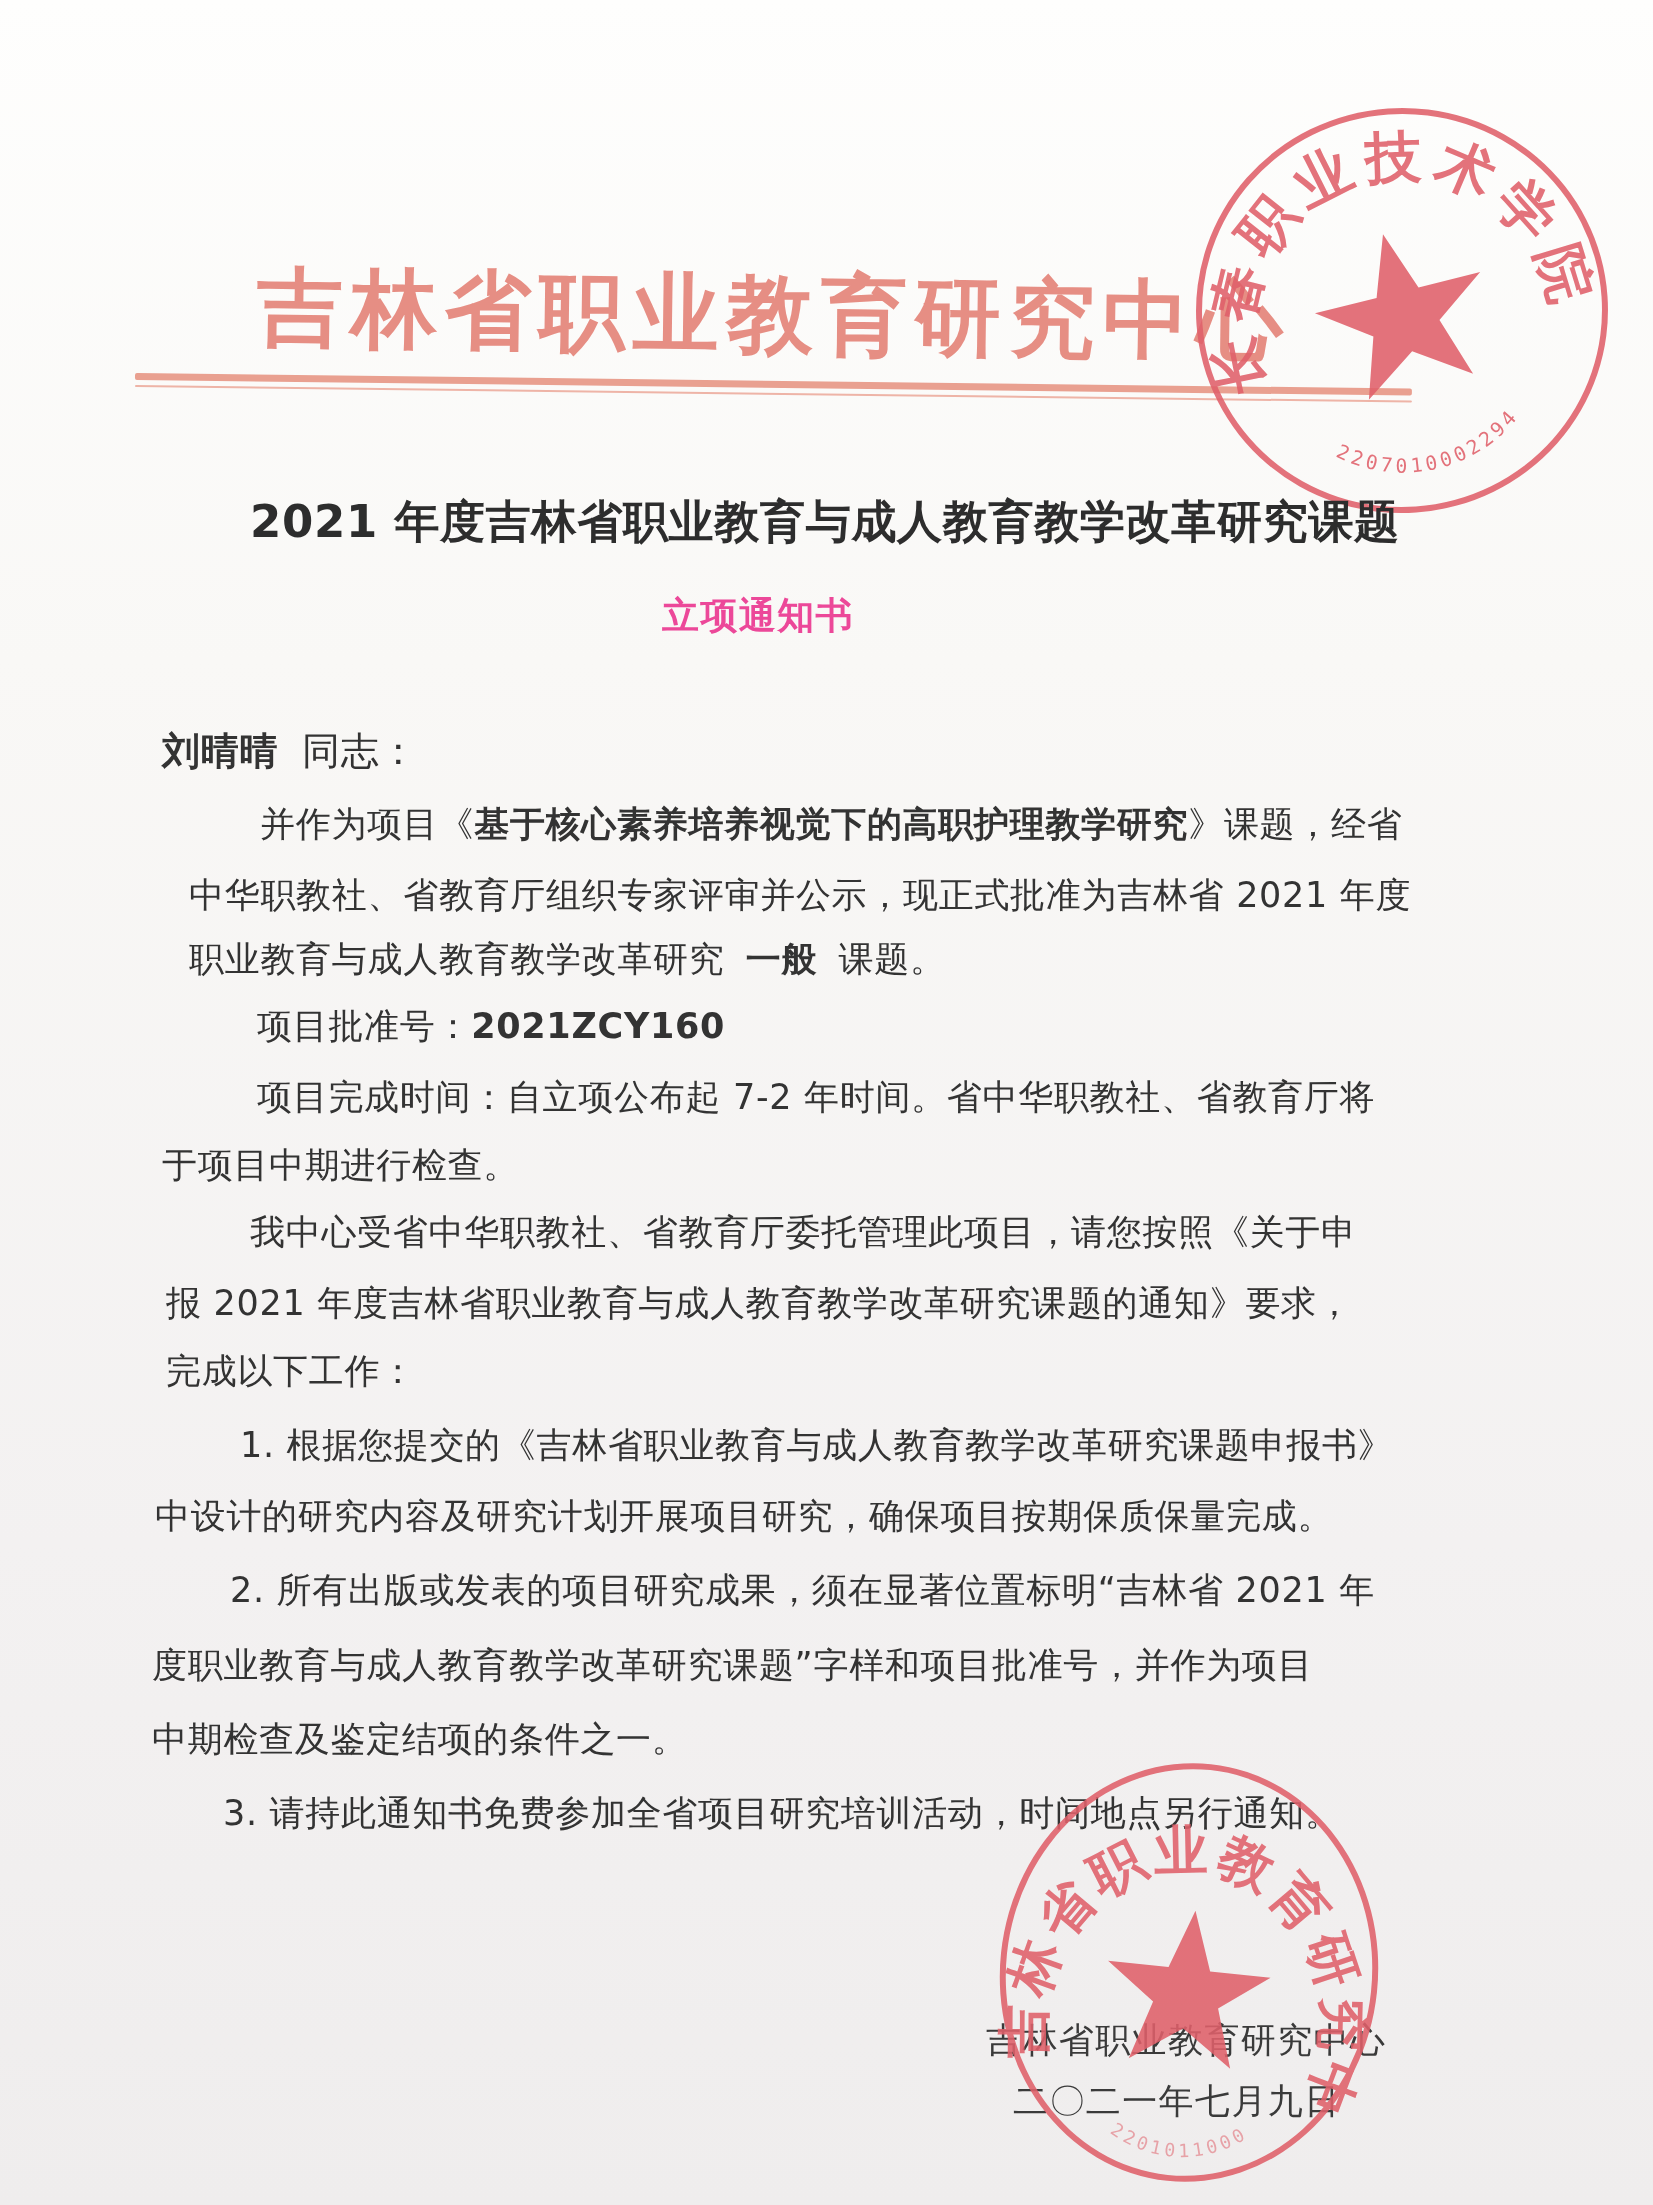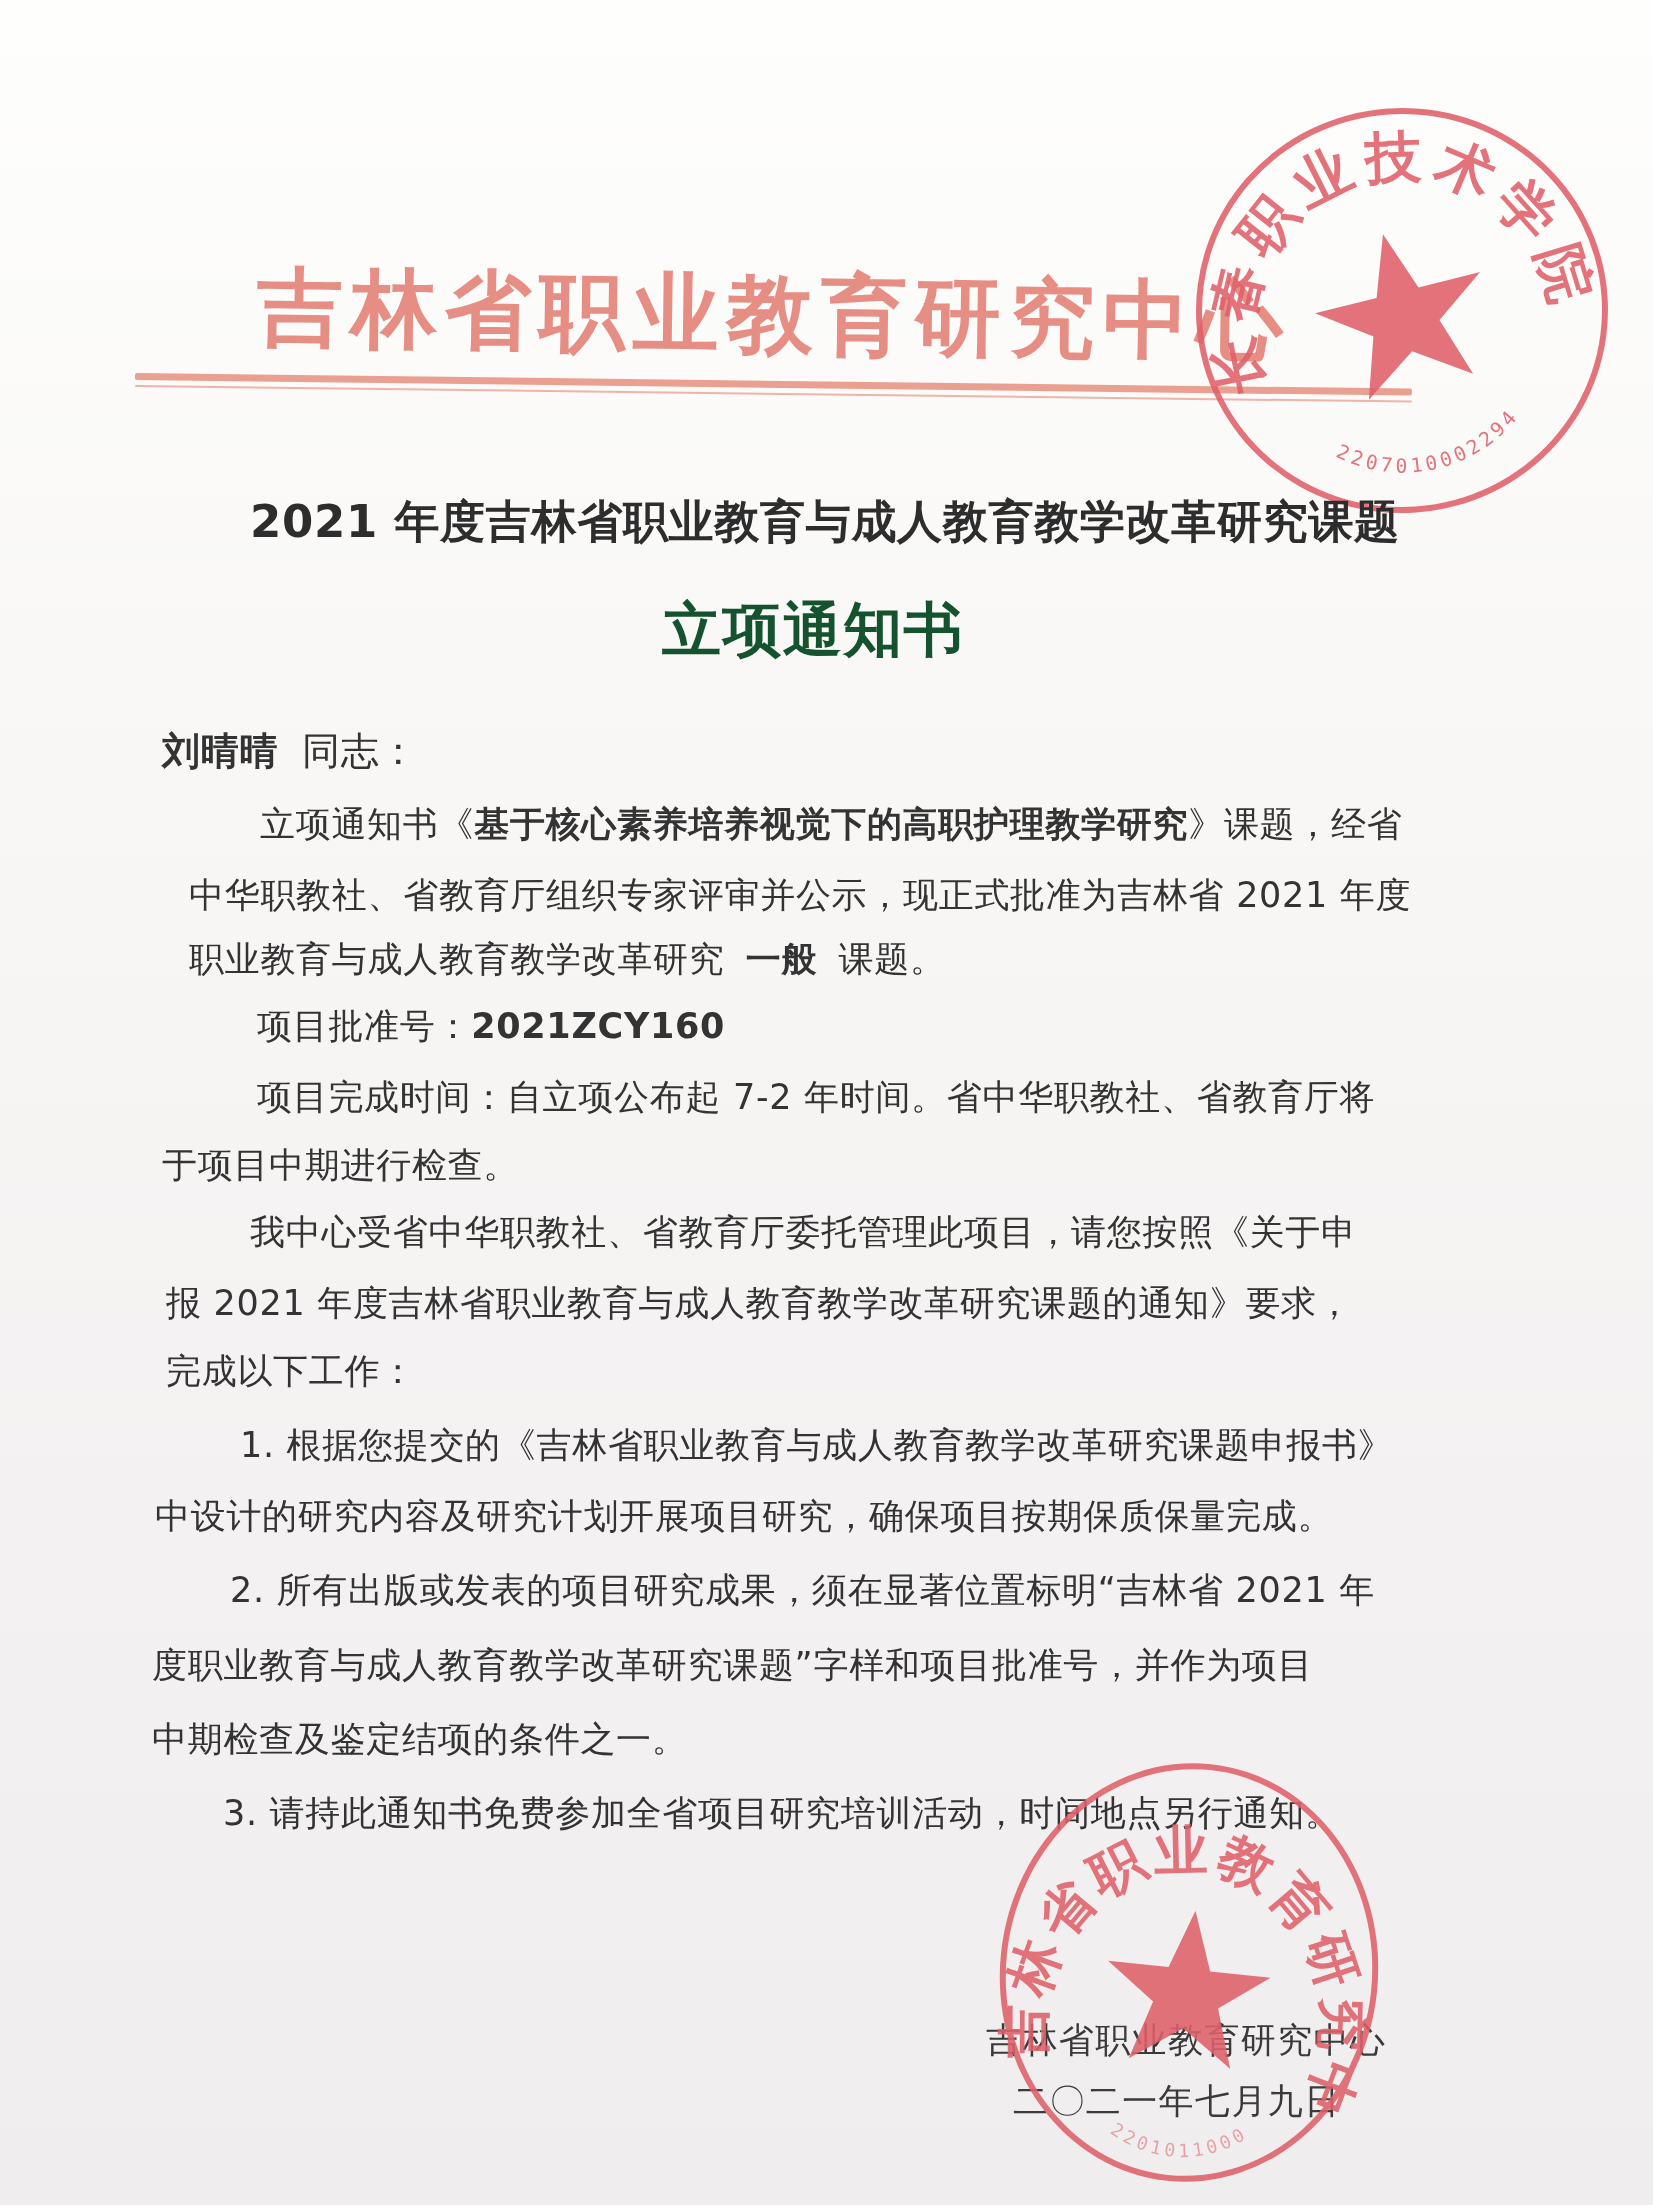--- a/index.html
+++ b/index.html
@@ -53,23 +53,23 @@
       font-weight: bold;
       color: #2d2d2d;
       white-space: nowrap;
       letter-spacing: 0.7px;
       margin-left: 44px;
     }
     .doc-subtitle {
       position: absolute;
       left: 662px;
       top: 591px;
-      font-size: 59px;
+      font-size: 37px;
       font-weight: bold;
-      color: #14532d;
+      color: #ec4899;
       white-space: nowrap;
       letter-spacing: 1.4px;
     }
     .body-text {
       position: absolute;
       font-size: 35px;
       color: #333;
       white-space: nowrap;
       letter-spacing: 0.7px;
     }
@@ -138,21 +138,21 @@
 
 <div class="doc-title">2021 年度吉林省职业教育与成人教育教学改革研究课题</div>
 <div class="doc-subtitle">立项通知书</div>
 
 <div class="body-text" style="left:162px; top:726px;">
   <span class="salutation-name">刘晴晴</span>
   <span style="font-size:38px; margin-left:12px;">同志：</span>
 </div>
 
 <div class="body-text" style="left:260px; top:801px;">
-  <span>立项通知书《</span><span class="strong">基于核心素养培养视觉下的高职护理教学研究</span><span>》课题，经省</span>
+  <span>并作为项目《</span><span class="strong">基于核心素养培养视觉下的高职护理教学研究</span><span>》课题，经省</span>
 </div>
 <div class="body-text" style="left:189px; top:872px;">中华职教社、省教育厅组织专家评审并公示，现正式批准为吉林省 2021 年度</div>
 <div class="body-text" style="left:189px; top:936px;">
   <span>职业教育与成人教育教学改革研究</span>
   <span class="strong" style="margin:0 9.5px;">一般</span>
   <span>课题。</span>
 </div>
 
 <div class="body-text" style="left:257px; top:1003px;">
   <span>项目批准号：</span><span class="strong">2021ZCY160</span>

